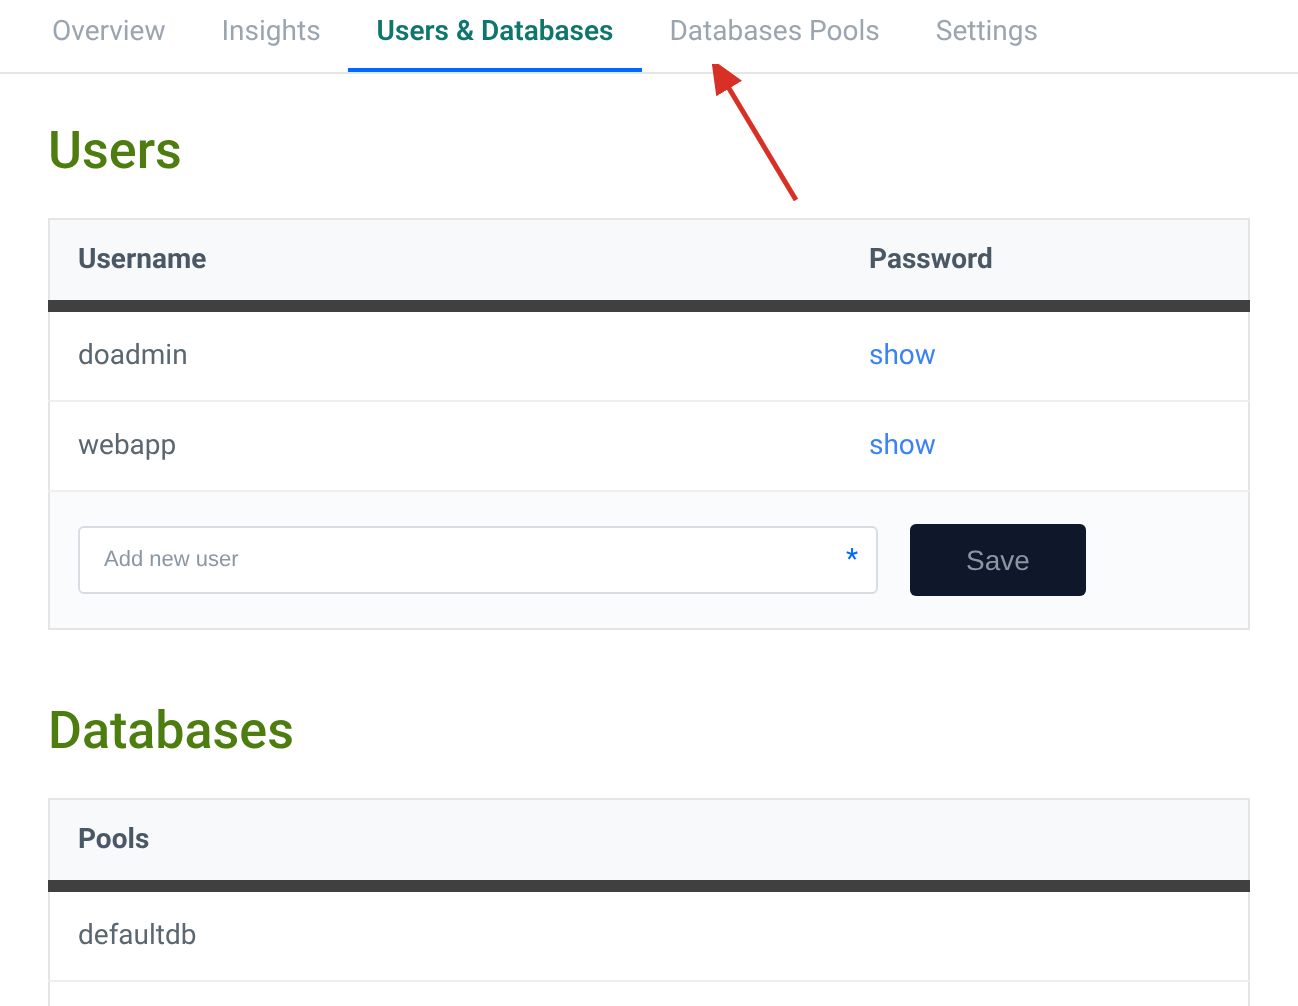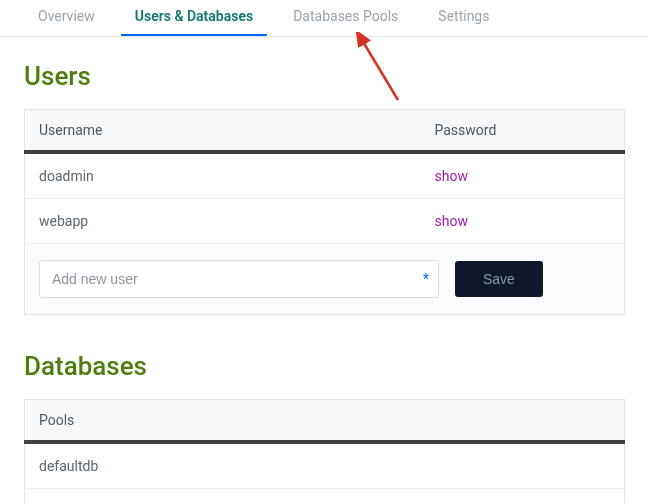--- a/index.html
+++ b/index.html
@@ -6,22 +6,22 @@
     body {
       font-family: -apple-system, BlinkMacSystemFont, "Segoe UI", Roboto, Helvetica, Arial, sans-serif;
       background: #fff;
       color: #333;
       width: 649px;
       position: relative;
     }
     .tabs {
       display: flex;
       border-bottom: 1px solid #e5e5e5;
-      padding: 0 24px;
-      gap: 12px;
+      padding: 0 12px;
+      gap: 0;
       text-align: center;
     }
     .tab {
       padding: 8px 14px 10px;
       font-size: 14px;
       color: #9aa5af;
       cursor: pointer;
       border-bottom: 2px solid transparent;
       white-space: nowrap;
     }
@@ -42,53 +42,53 @@
     .table {
       width: 100%;
       border: 1px solid #e5e5e5;
       border-collapse: collapse;
       font-size: 14px;
     }
     .table thead th {
       background: #f8f9fa;
       text-align: left;
       padding: 12px 14px;
-      font-weight: 400;
+      font-weight: 700;
       color: #4a5764;
-      border-bottom: 4px solid #404040;
+      border-bottom: 6px solid #404040;
     }
     .table tbody td {
       padding: 14px;
       border-bottom: 1px solid #eee;
       color: #5a6670;
       margin-top: 24px;
     }
     .link {
-      color: #a21caf;
+      color: #3b82f6;
       cursor: pointer;
     }
     .form-row {
       display: flex;
       gap: 16px;
       padding: 16px 14px;
       background: #fafbfc;
       border: 1px solid #e5e5e5;
       border-top: none;
       align-items: center;
     }
     .input-wrap {
       position: relative;
       flex: 0 0 400px;
     }
     .input-wrap input {
       width: 100%;
       padding: 10px 28px 10px 12px;
       border: 1px solid #d7dde3;
       border-radius: 3px;
-      font-size: 14px;
+      font-size: 11px;
       color: #333;
     }
     .input-wrap input::placeholder {
       color: #8a97a3;
     }
     .req-marker {
       position: absolute;
       right: 10px;
       top: 50%;
       transform: translateY(-50%);
@@ -111,20 +111,21 @@
       top: 32px;
       pointer-events: none;
     }
     .db-section { padding-top: 12px; }
   </style>
 </head>
 <body>
 
 <div class="tabs">
   <div class="tab">Overview</div>
+  <div class="tab">Insights</div>
   <div class="tab active">Users &amp; Databases</div>
   <div class="tab">Databases Pools</div>
   <div class="tab">Settings</div>
 </div>
 
 <svg class="arrow" width="60" height="80">
   <defs>
     <marker id="ah" markerWidth="8" markerHeight="8" refX="2" refY="3" orient="auto">
       <path d="M0,0 L0,6 L7,3 z" fill="#d93025"></path>
     </marker>

